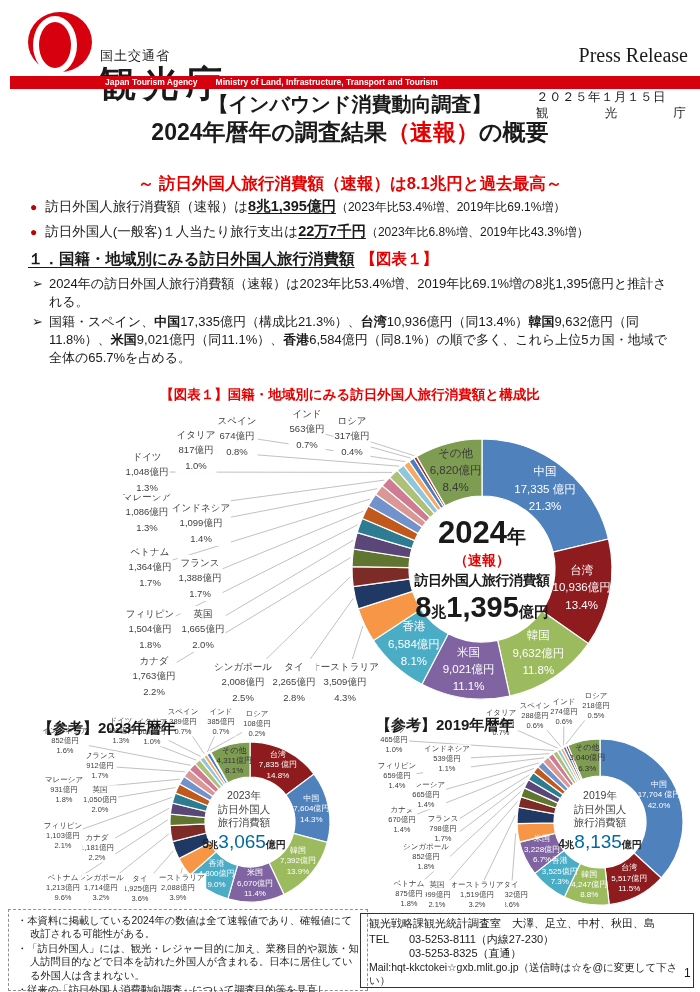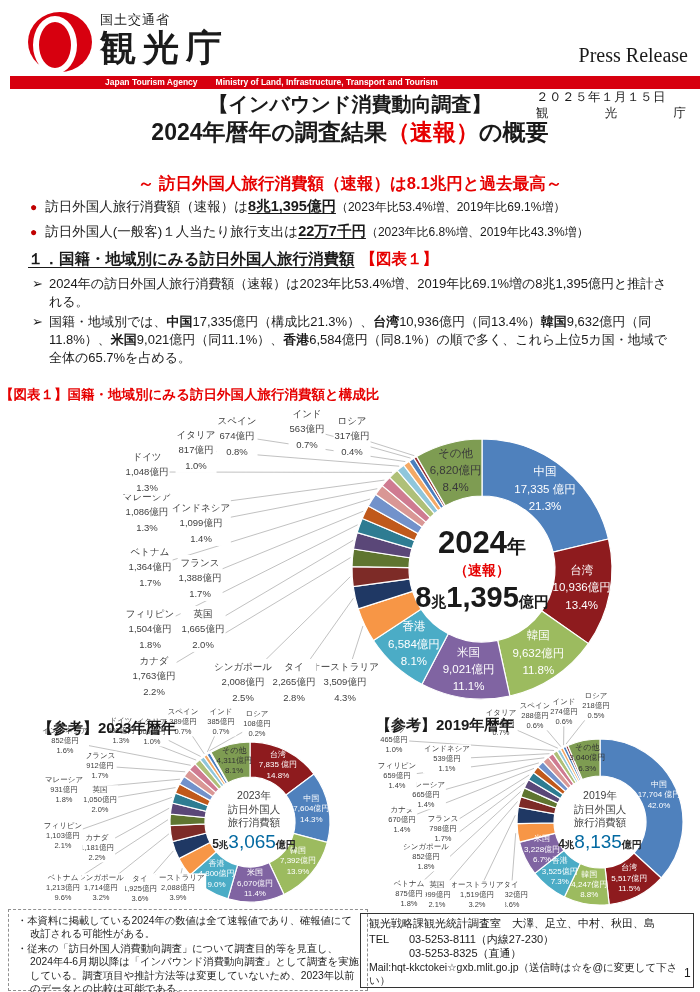--- a/index.html
+++ b/index.html
@@ -2,21 +2,21 @@
 <html><head>
 <meta charset="utf-8">
 <style>
   html,body{margin:0;padding:0;}
   body{width:700px;height:992px;background:#fff;font-family:"Liberation Sans",sans-serif;color:#1a1a1a;position:relative;overflow:hidden;}
 
   
   .logo{position:absolute;left:28px;top:12px;width:64px;height:60px;background:#d7000f;border-radius:50%;}
   .logo::after{content:"";position:absolute;left:5px;top:4px;width:32px;height:46px;border:6px solid #fff;border-radius:50%;}
   .agency{position:absolute;left:100px;top:13px;line-height:1.05;}
-  .agency-small{font-size:13px;letter-spacing:1px;}
+  .agency-small{font-size:13px;letter-spacing:1px;margin-top:36px;}
   .agency-large{font-size:36px;font-weight:bold;letter-spacing:7px;margin-top:2px;}
   .press-release{position:absolute;right:12px;top:44px;font-family:"Liberation Serif",serif;font-size:20px;font-weight:400;}
   .red-bar{position:absolute;left:10px;right:0;top:76px;height:13px;background:#d7000f;color:#fff;font-size:8.5px;font-weight:bold;line-height:13px;padding-left:95px;box-sizing:border-box;white-space:nowrap;}
   .red-bar .bar-gap{display:inline-block;width:18px;}
 
   
   .date-block{position:absolute;right:14px;top:90px;width:150px;font-size:12.5px;line-height:1.25;}
   .date-line1{letter-spacing:0.5px;}
   .date-line2{display:flex;justify-content:space-between;font-weight:500;}
   .title1{position:absolute;left:0;width:700px;top:91px;text-align:center;font-size:20px;font-weight:bold;}
@@ -25,37 +25,37 @@
   .subtitle{position:absolute;left:0;width:700px;top:173px;text-align:center;font-size:16.5px;font-weight:bold;color:#e60000;}
   .lead-bullet{position:absolute;left:30px;width:660px;font-size:13.5px;}
   .lead-bullet .bm{color:#c00000;font-size:12px;margin-right:8px;}
   .lead-bullet .bs{font-size:14.5px;font-weight:bold;text-decoration:underline;text-underline-offset:2px;}
   .lead-bullet .bp{font-size:12px;}
   .sec-heading{position:absolute;left:28px;top:249px;font-size:15.5px;font-weight:bold;}
   .sec-main{text-decoration:underline;text-underline-offset:3px;}
   .sec-ref{color:#e60000;margin-left:6px;}
   .arrow-para{position:absolute;left:32px;width:645px;display:flex;font-size:13px;line-height:1.4;}
   .arrow-para .am{margin-right:6px;}
-  .fig-title{position:absolute;left:0;width:700px;top:386px;font-size:13.5px;font-weight:bold;color:#e60000;}
+  .fig-title{position:absolute;left:0;width:700px;top:386px;text-align:center;font-size:13.5px;font-weight:bold;color:#e60000;}
 
   
   .chart{position:absolute;}
   .chart svg{position:absolute;left:0;top:0;z-index:1;}
   .main-chart{left:125px;top:403px;width:575px;height:312px;}
   .chart-2023{left:8px;top:703px;width:345px;height:228px;}
   .chart-2019{left:352px;top:690px;width:348px;height:242px;}
   .ref-heading{position:absolute;margin:16px;font-size:15px;font-weight:bold;z-index:3;white-space:nowrap;}
   .chart-2023 .ref-heading{left:14px;top:0px;}
   .chart-2019 .ref-heading{left:8px;top:10px;}
   .slice-label{position:absolute;transform:translate(-50%,-50%);text-align:center;white-space:nowrap;z-index:2;}
   .slice-label.outside{color:#404040;background:#fff;padding:0 1px;}
   .slice-label.inside{color:#fff;}
   .donut-center{position:absolute;transform:translate(-50%,-50%);text-align:center;z-index:3;white-space:nowrap;}
   #center-2024{left:357px;top:166px;width:175px;}
-  #center-2023{left:246px;top:119px;}
+  #center-2023{left:236px;top:119px;}
   #center-2019{left:248px;top:132px;}
   .dc-year-big{font-size:31px;font-weight:600;}
   .dc-year-unit{font-size:19px;font-weight:600;}
   .dc-note{font-size:14px;font-weight:bold;color:#e60000;margin-top:1px;}
   .dc-label{font-size:14px;font-weight:bold;letter-spacing:-0.5px;margin-top:2px;}
   .dc-amount{margin-top:1px;}
   .dc-amount .big{font-size:29px;font-weight:bold;}
   .dc-amount .sm{font-size:15px;font-weight:bold;}
   .donut-center.mini{font-size:10.5px;line-height:1.3;color:#404040;}
   .mini-amt .a1{font-size:12px;font-weight:bold;color:#262626;}
@@ -115,21 +115,21 @@
 
   <div class="sec-heading">
     <span class="sec-main">１．国籍・地域別にみる訪日外国人旅行消費額</span><span class="sec-ref">【図表１】</span>
   </div>
   <div class="arrow-para" style="top:275px">
     <span class="am">➢</span>
     <div class="pt">2024年の訪日外国人旅行消費額（速報）は2023年比53.4%増、2019年比69.1%増の8兆1,395億円と推計される。</div>
   </div>
   <div class="arrow-para" style="top:313px">
     <span class="am">➢</span>
-    <div class="pt"><span>国籍・地域別では、</span><b>中国</b><span>17,335億円（構成比21.3%）、</span><b>台湾</b><span>10,936億円（同13.4%）</span><b>韓国</b><span>9,632億円（同11.8%）、</span><b>米国</b><span>9,021億円（同11.1%）、</span><b>香港</b><span>6,584億円（同8.1%）の順で多く、これら上位5カ国・地域で全体の65.7%を占める。</span></div>
+    <div class="pt"><span>国籍・スペイン、</span><b>中国</b><span>17,335億円（構成比21.3%）、</span><b>台湾</b><span>10,936億円（同13.4%）</span><b>韓国</b><span>9,632億円（同11.8%）、</span><b>米国</b><span>9,021億円（同11.1%）、</span><b>香港</b><span>6,584億円（同8.1%）の順で多く、これら上位5カ国・地域で全体の65.7%を占める。</span></div>
   </div>
 
   <div class="fig-title">【図表１】国籍・地域別にみる訪日外国人旅行消費額と構成比</div>
 
   <section class="chart main-chart">
       <svg width="575" height="312" viewBox="0 0 575 312">
         <path d="M357.00,36.00 A130,130 0 0 1 483.50,136.02 L428.03,149.17 A73,73 0 0 0 357.00,93.00 Z" fill="#4F81BD" stroke="#ffffff" stroke-width="1.2"></path>
         <path d="M483.50,136.02 A130,130 0 0 1 463.44,240.63 L416.77,207.91 A73,73 0 0 0 428.03,149.17 Z" fill="#8E1B1E" stroke="#ffffff" stroke-width="1.2"></path>
         <path d="M463.44,240.63 A130,130 0 0 1 384.84,292.98 L372.63,237.31 A73,73 0 0 0 416.77,207.91 Z" fill="#9CBB5F" stroke="#ffffff" stroke-width="1.2"></path>
         <path d="M384.84,292.98 A130,130 0 0 1 296.91,281.28 L323.26,230.73 A73,73 0 0 0 372.63,237.31 Z" fill="#8064A2" stroke="#ffffff" stroke-width="1.2"></path>
@@ -162,20 +162,21 @@
         <line x1="22" y1="109" x2="259.4" y2="77.1" stroke="#a6a6a6" stroke-width="0.7"></line>
         <line x1="22" y1="69" x2="267.0" y2="69.4" stroke="#a6a6a6" stroke-width="0.7"></line>
         <line x1="71" y1="47" x2="274.2" y2="63.2" stroke="#a6a6a6" stroke-width="0.7"></line>
         <line x1="112" y1="33" x2="280.3" y2="58.6" stroke="#a6a6a6" stroke-width="0.7"></line>
         <line x1="182" y1="26" x2="285.5" y2="55.1" stroke="#a6a6a6" stroke-width="0.7"></line>
         <line x1="227" y1="33" x2="289.3" y2="52.7" stroke="#a6a6a6" stroke-width="0.7"></line>
       </svg>
     <div class="donut-center" id="center-2024">
       <div><span class="dc-year-big">2024</span><span class="dc-year-unit">年</span></div>
       <div class="dc-note">（速報）</div>
+      <div class="dc-label">訪日外国人旅行消費額</div>
       <div class="dc-amount"><span class="big">8</span><span class="sm">兆</span><span class="big">1,395</span><span class="sm">億円</span></div>
     </div>
   <div class="slice-label inside" style="font-size: 11.5px; line-height: 1.5; left: 419.955px; top: 86.3824px;">
         <div>中国</div>
         <div>17,335 億円</div>
         <div>21.3%</div>
       </div>
       <div class="slice-label inside" style="font-size: 11.5px; line-height: 1.5; left: 456.685px; top: 185.108px;">
         <div>台湾</div>
         <div>10,936億円</div>
@@ -579,20 +580,21 @@
       </div>
       <div class="slice-label inside" style="color: rgb(51, 51, 51); font-size: 8px; line-height: 1.3; left: 235.287px; top: 68.7652px;">
         <div>その他</div>
         <div>3,040億円</div>
         <div>6.3%</div>
       </div>
     </section>
 
   <div class="notes-box">
     <div class="note"><span>・</span><span>本資料に掲載している2024年の数値は全て速報値であり、確報値にて改訂される可能性がある。</span></div>
+    <div class="note"><span>・</span><span>「訪日外国人」には、観光・レジャー目的に加え、業務目的や親族・知人訪問目的などで日本を訪れた外国人が含まれる。日本に居住している外国人は含まれない。</span></div>
     <div class="note"><span>・</span><span>従来の「訪日外国人消費動向調査」について調査目的等を見直し、2024年4-6月期以降は「インバウンド消費動向調査」として調査を実施している。調査項目や推計方法等は変更していないため、2023年以前のデータとの比較は可能である。</span></div>
   </div>
 
   <div class="contact-box">
     <div class="contact-line">観光戦略課観光統計調査室　大澤、足立、中村、秋田、島</div>
     <div class="contact-tel"><span class="tel-label">TEL</span><span>03-5253-8111（内線27-230）</span></div>
     <div class="contact-tel2">03-5253-8325（直通）</div>
     <div class="contact-mail">Mail:hqt-kkctokei☆gxb.mlit.go.jp（送信時は☆を@に変更して下さい）</div>
   </div>
 

